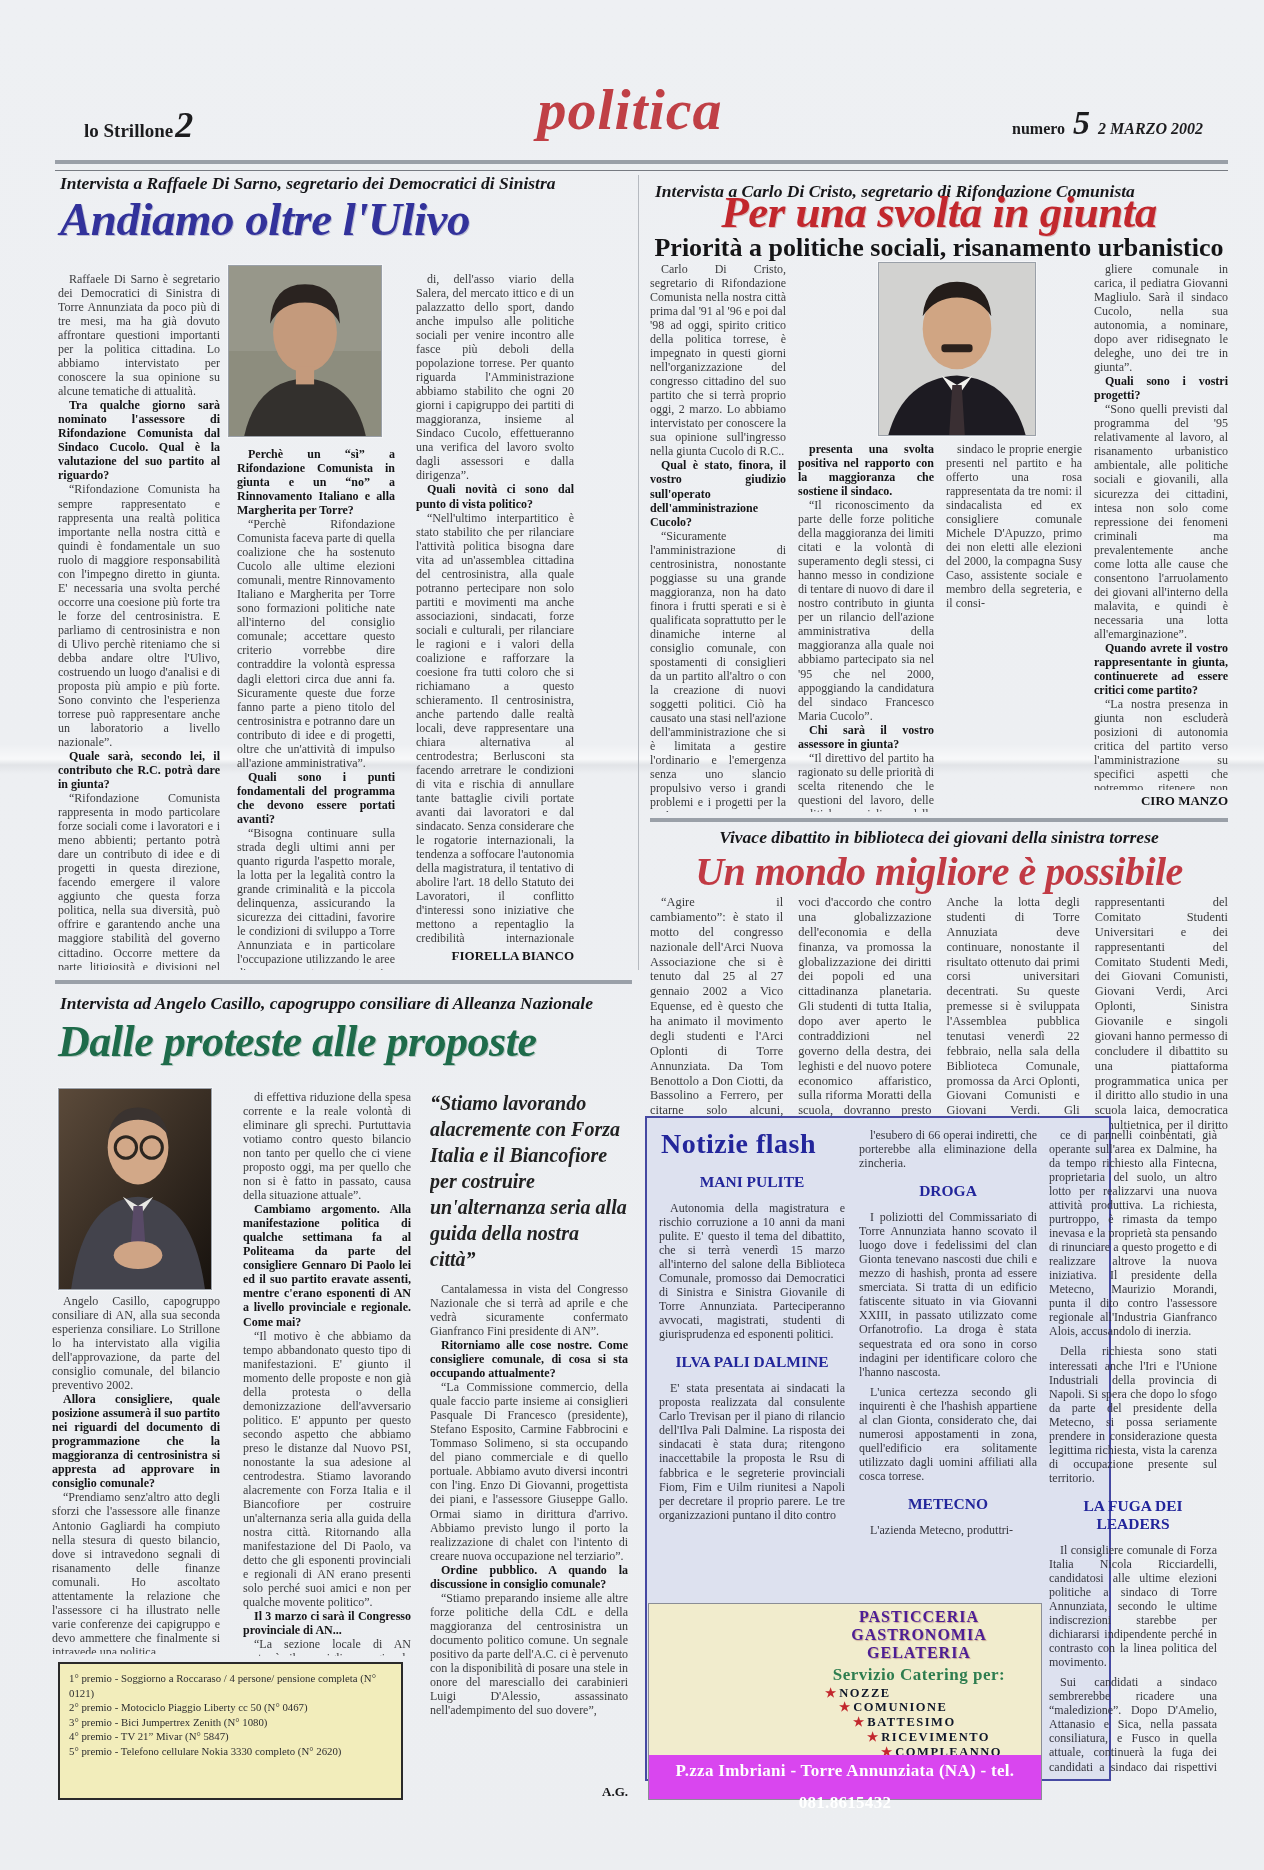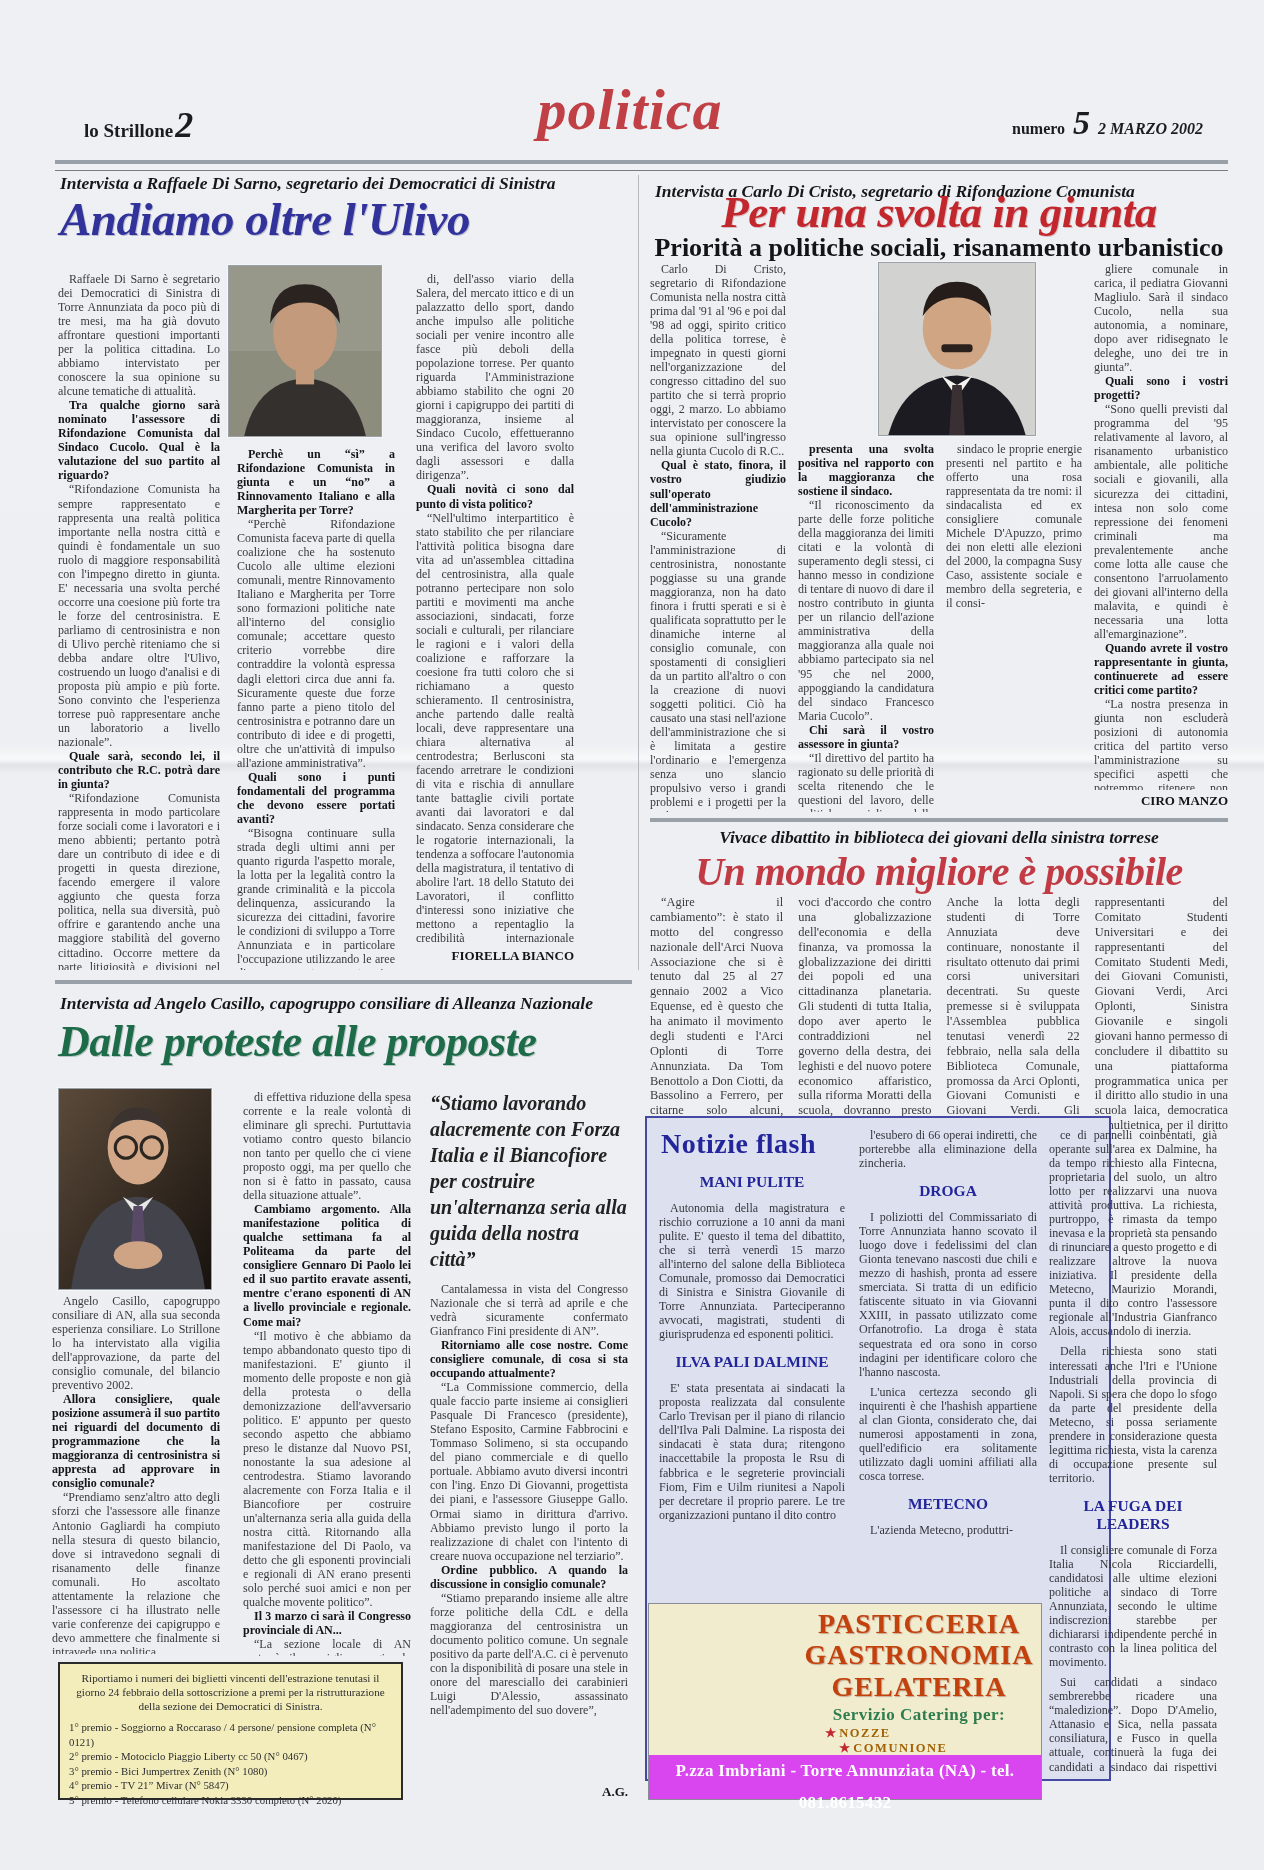--- a/index.html
+++ b/index.html
@@ -51,24 +51,24 @@
   .flash .col{color:#35353d;}
   .flash p.p-title{font-weight:700;font-size:28px;color:#23269b;text-indent:0;text-align:left;margin:0 0 10px 2px;letter-spacing:.5px;}
   .flash p.p-h{font-weight:700;font-size:15.5px;color:#23269b;text-align:center;text-indent:0;margin:12px 0 10px;}
   .flash .col p + p.p-p{margin-top:6px;}
   
   .ad{position:absolute;left:648px;top:1603px;width:394px;height:197px;background:#f1eccd;
     border:1px solid #8a8d96;box-sizing:border-box;}
   .ad-photo{position:absolute;left:0;top:0;width:150px;height:163px;overflow:hidden;}
   .ad-photo svg{display:block;width:100%;height:100%;}
   .ad-body{position:absolute;left:150px;top:4px;width:240px;height:159px;text-align:center;}
-  .ad-title{font-weight:700;font-size:28px;line-height:1.12;color:#c2410c;letter-spacing:1px;text-shadow:1px 1px 1px rgba(120,40,40,.35);}
+  .ad-title{font-weight:700;font-size:16px;line-height:1.12;color:#4c1d95;letter-spacing:1px;text-shadow:1px 1px 1px rgba(120,40,40,.35);}
   .ad-catering{margin-top:3px;font-weight:700;font-size:17px;color:#2e7d4f;letter-spacing:.5px;}
   .ad-items{margin-top:1px;text-align:left;}
-  .ad-items p{margin:0;font-weight:700;font-size:12.5px;color:#a16207;letter-spacing:1.5px;text-indent:0;line-height:1.18;}
+  .ad-items p{margin:0;font-weight:700;font-size:12.5px;color:#0f172a;letter-spacing:1.5px;text-indent:0;line-height:1.18;}
   .ad-items p::before{content:"★ ";color:#c2272d;letter-spacing:0;}
   .ad-items p:nth-child(1){margin-left:26px;} .ad-items p:nth-child(2){margin-left:40px;}
   .ad-items p:nth-child(3){margin-left:54px;} .ad-items p:nth-child(4){margin-left:68px;}
   .ad-items p:nth-child(5){margin-left:82px;}
   .ad-addr{position:absolute;left:0;bottom:0;width:100%;height:44px;background:#d946ef;color:#fff;
     font-weight:700;font-size:17px;line-height:32px;text-align:center;letter-spacing:.3px;}
   
   .lottery{position:absolute;left:58px;top:1662px;width:345px;height:138px;background:#f2edbb;
     border:2px solid #2a2a2a;box-sizing:border-box;padding:7px 9px;color:#2e2e30;}
   .lottery .intro{font-size:11.2px;line-height:1.25;text-align:center;margin:0 0 7px;}
@@ -213,21 +213,20 @@
       <p class="p-quote">“Stiamo lavorando alacremente con Forza Italia e il Biancofiore per costruire un'alternanza seria alla guida della nostra città”</p>
       <p class="p-p">Cantalamessa in vista del Congresso Nazionale che si terrà ad aprile e che vedrà sicuramente confermato Gianfranco Fini presidente di AN”.</p>
       <p class="p-q">Ritorniamo alle cose nostre. Come consigliere comunale, di cosa si sta occupando attualmente?</p>
       <p class="p-p">“La Commissione commercio, della quale faccio parte insieme ai consiglieri Pasquale Di Francesco (presidente), Stefano Esposito, Carmine Fabbrocini e Tommaso Solimeno, si sta occupando del piano commerciale e di quello portuale. Abbiamo avuto diversi incontri con l'ing. Enzo Di Giovanni, progettista dei piani, e l'assessore Giuseppe Gallo. Ormai siamo in dirittura d'arrivo. Abbiamo previsto lungo il porto la realizzazione di chalet con l'intento di creare nuova occupazione nel terziario”.</p>
       <p class="p-q">Ordine pubblico. A quando la discussione in consiglio comunale?</p>
       <p class="p-p">“Stiamo preparando insieme alle altre forze politiche della CdL e della maggioranza del centrosinistra un documento politico comune. Un segnale positivo da parte dell'A.C. ci è pervenuto con la disponibilità di posare una stele in onore del maresciallo dei carabinieri Luigi D'Alessio, assassinato nell'adempimento del suo dovere”,</p>
     </div>
   <div class="sig" style="left:478px;top:1784px;width:150px;">A.G.</div>
 
   <div class="lottery">
-    <p class="intro">Riportiamo i numeri dei biglietti vincenti dell'estrazione tenutasi il giorno 24 febbraio della sottoscrizione a premi per la ristrutturazione della sezione dei Democratici di Sinistra.</p>
     <div class="prizes">
         <p class="p-p">1° premio - Soggiorno a Roccaraso / 4 persone/ pensione completa (N° 0121)</p>
         <p class="p-p">2° premio - Motociclo Piaggio Liberty cc 50 (N° 0467)</p>
         <p class="p-p">3° premio - Bici Jumpertrex Zenith (N° 1080)</p>
         <p class="p-p">4° premio - TV 21” Mivar (N° 5847)</p>
         <p class="p-p">5° premio - Telefono cellulare Nokia 3330 completo (N° 2620)</p>
       </div>
   </div>
 
   <div class="flash">

